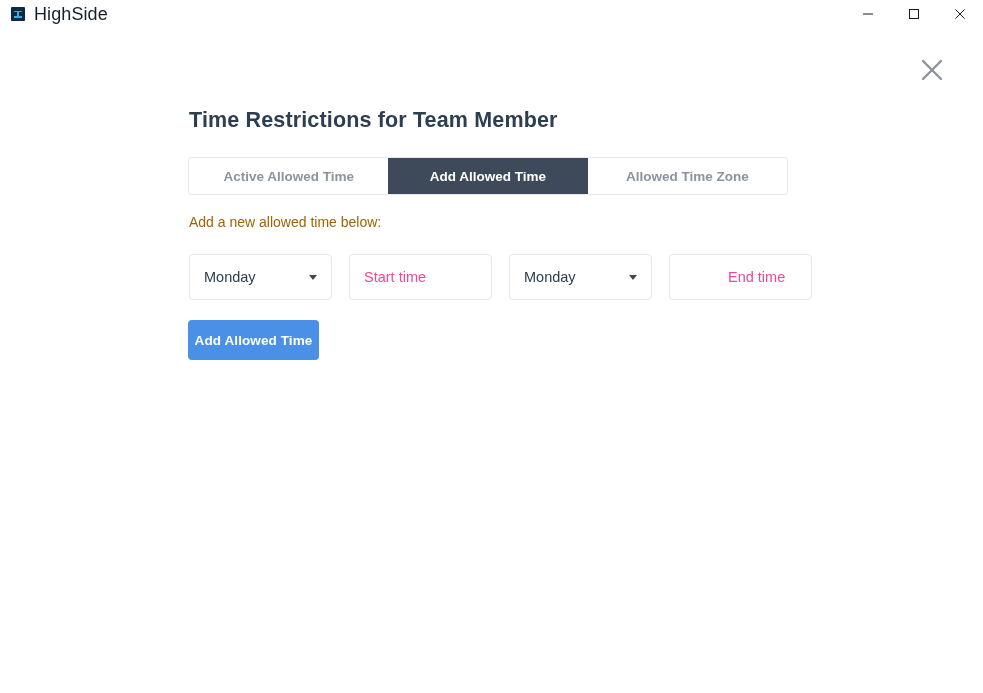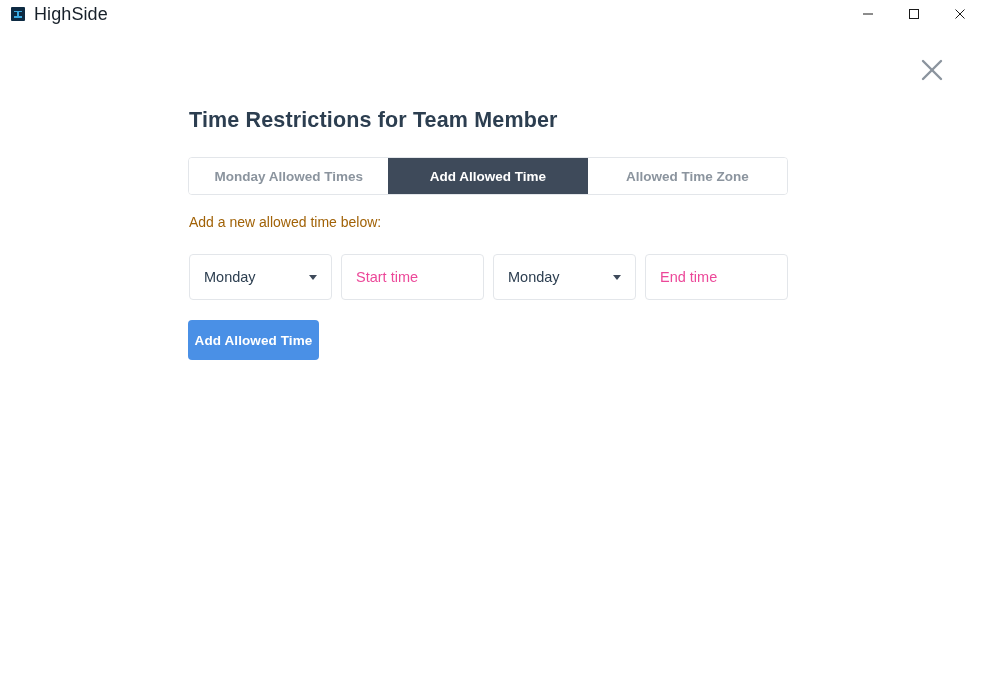--- a/index.html
+++ b/index.html
@@ -163,36 +163,36 @@
     font-size: 14px;
     color: #a16207;
   }
 
   
   .form-row {
     position: absolute;
     left: 189px;
     top: 226px;
     display: flex;
-    gap: 0;
+    gap: 8px;
     align-items: center;
   }
   .field {
     height: 46px;
     box-sizing: border-box;
     border: 1px solid #e3e6ea;
     border-radius: 4px;
     background: #ffffff;
     display: flex;
     align-items: center;
     position: relative;
   }
   .field.select-field { width: 143px; margin-right: 9px; }
   .field.text-field   { width: 143px; margin-right: 9px; }
-  .field.last         { margin-right: 0; }
+  .field.last         { margin-right: 0; padding-left: 44px; }
 
   .field-value {
     padding-left: 14px;
     font-size: 14.5px;
     color: #2c3e50;
     white-space: nowrap;
   }
   .field-placeholder {
     padding-left: 14px;
     font-size: 14.5px;
@@ -266,21 +266,21 @@
   <button class="panel-close">
     <svg width="26" height="26" viewBox="0 0 26 26">
       <line x1="4" y1="4" x2="22" y2="22" stroke="#8b949e" stroke-width="2.4" stroke-linecap="round"></line>
       <line x1="22" y1="4" x2="4" y2="22" stroke="#8b949e" stroke-width="2.4" stroke-linecap="round"></line>
     </svg>
   </button>
 
   <div class="page-title">Time Restrictions for Team Member</div>
 
   <div class="tabs">
-    <button class="tab">Monday Allowed Times</button>
+    <button class="tab">Active Allowed Time</button>
     <button class="tab active">Add Allowed Time</button>
     <button class="tab">Allowed Time Zone</button>
   </div>
 
   <div class="instruction">Add a new allowed time below:</div>
 
   <div class="form-row">
 
     <div class="field select-field">
       <span class="field-value">Monday</span>

